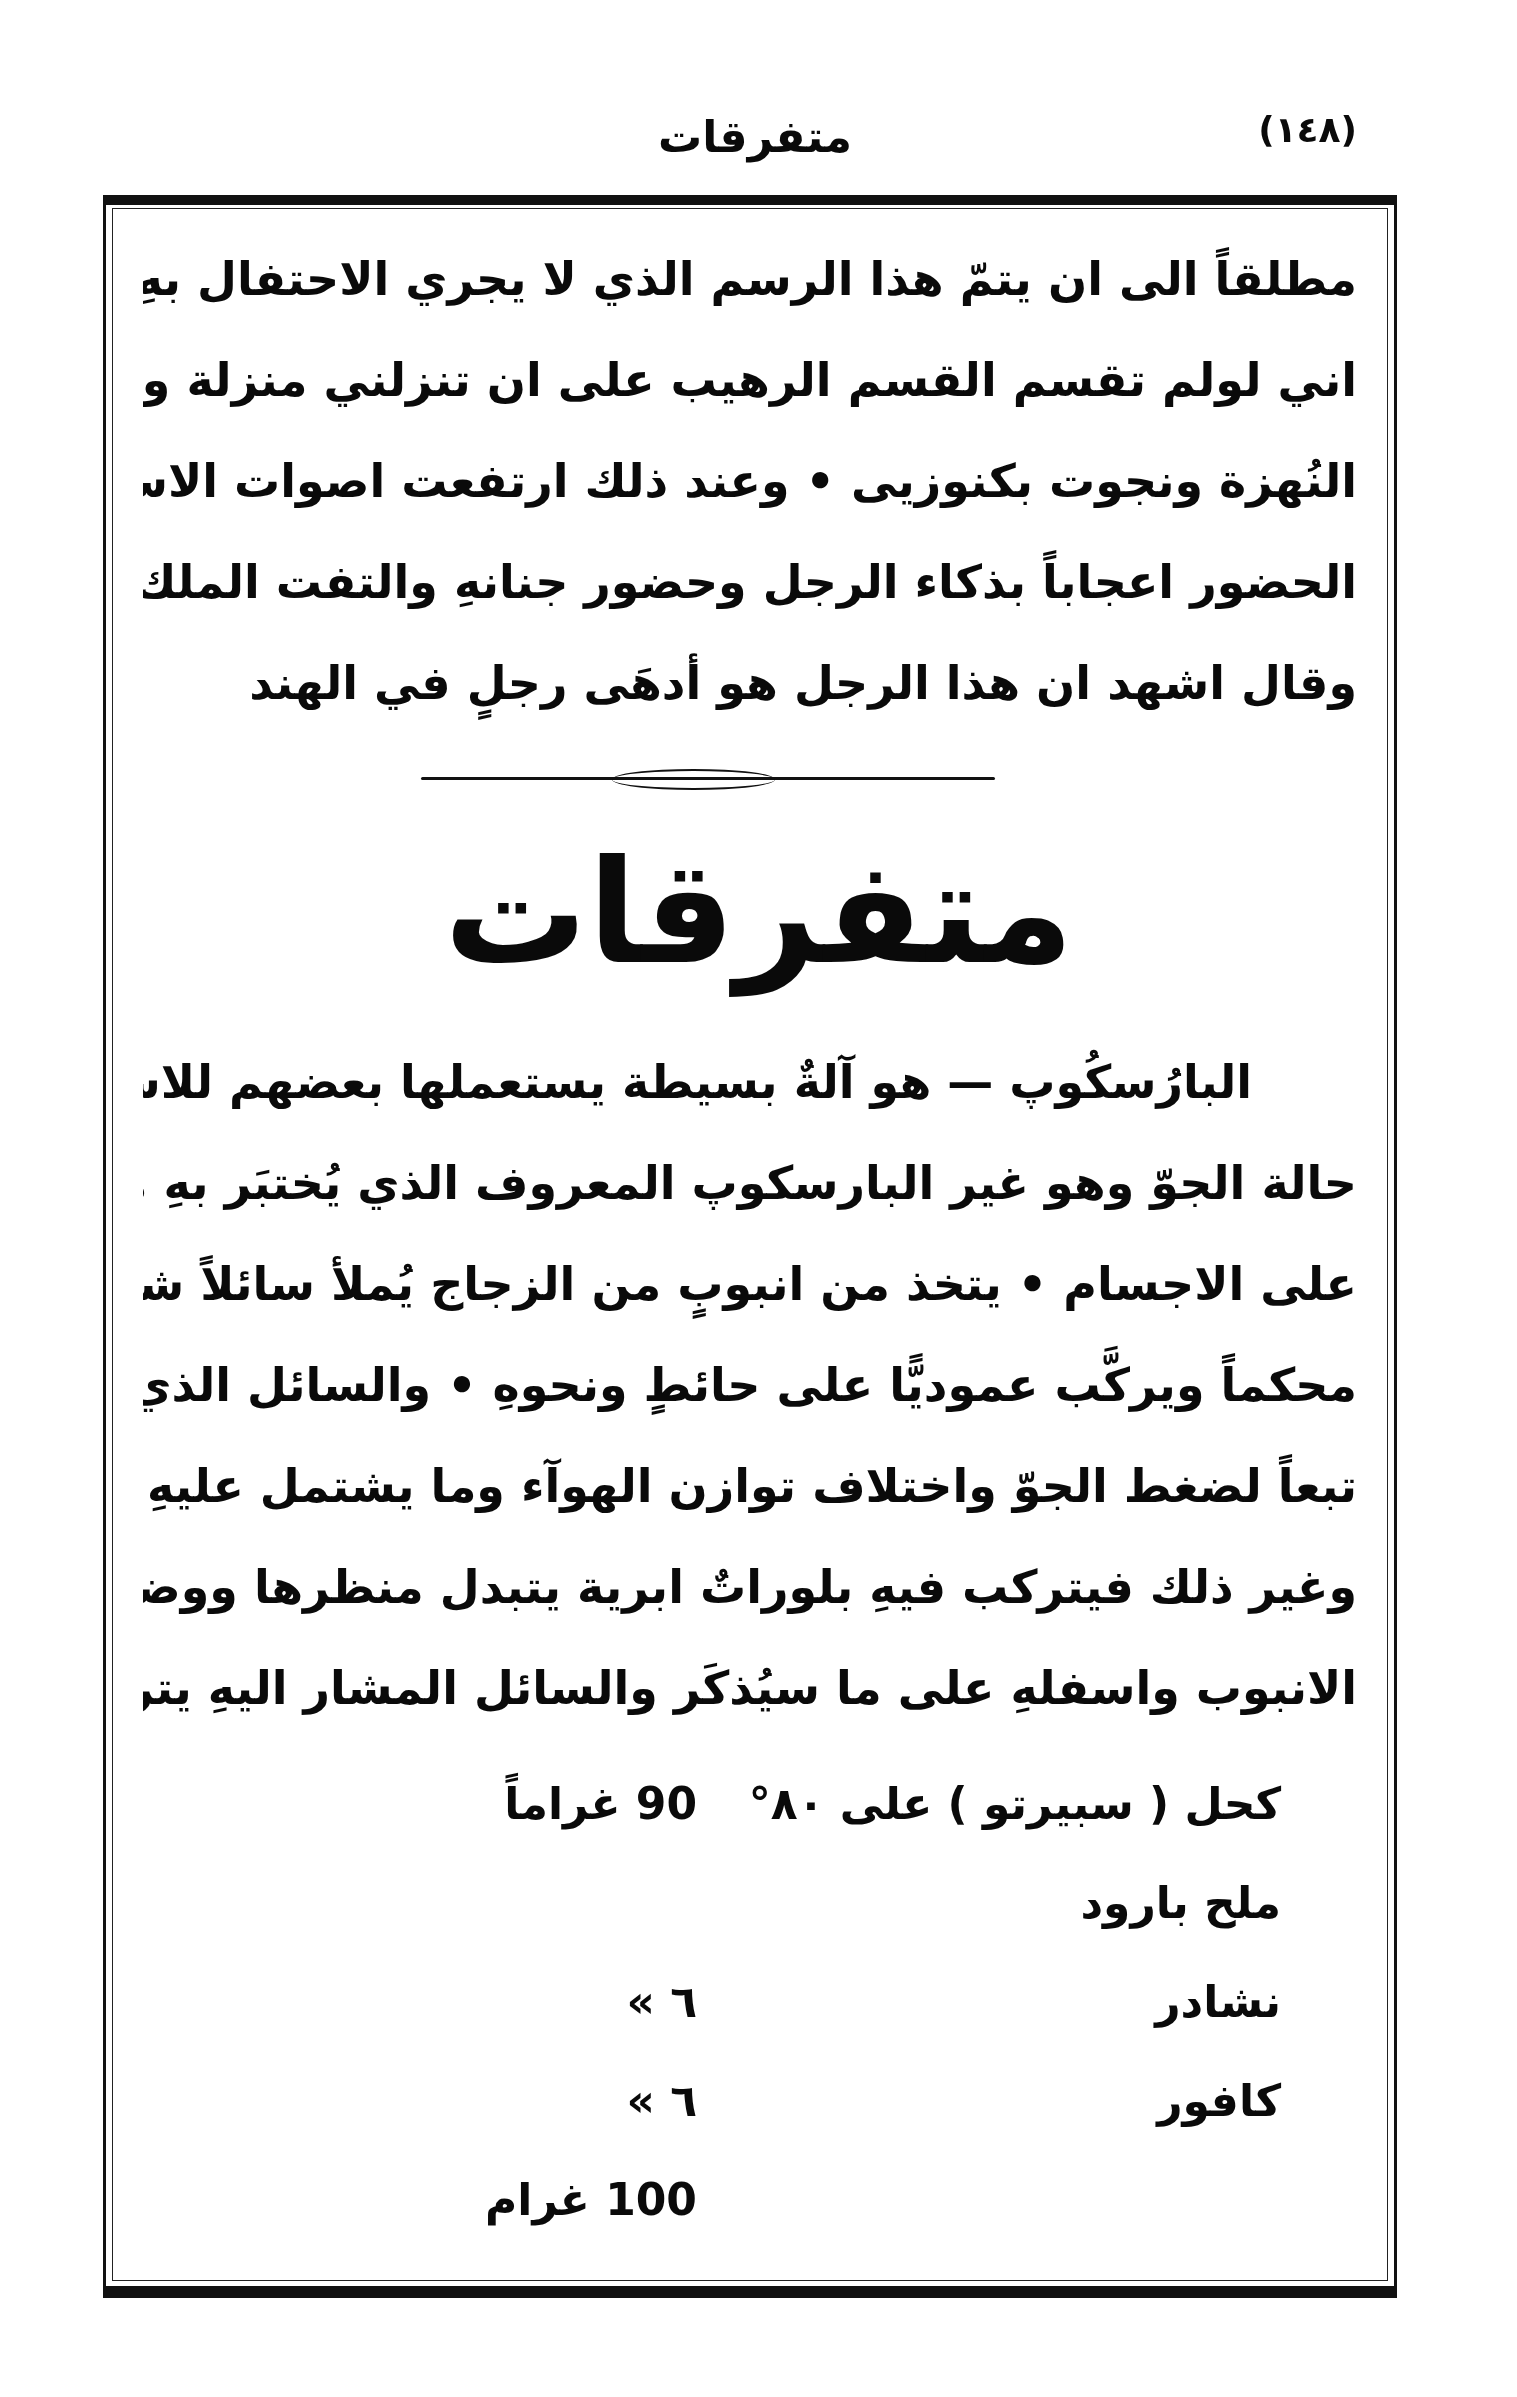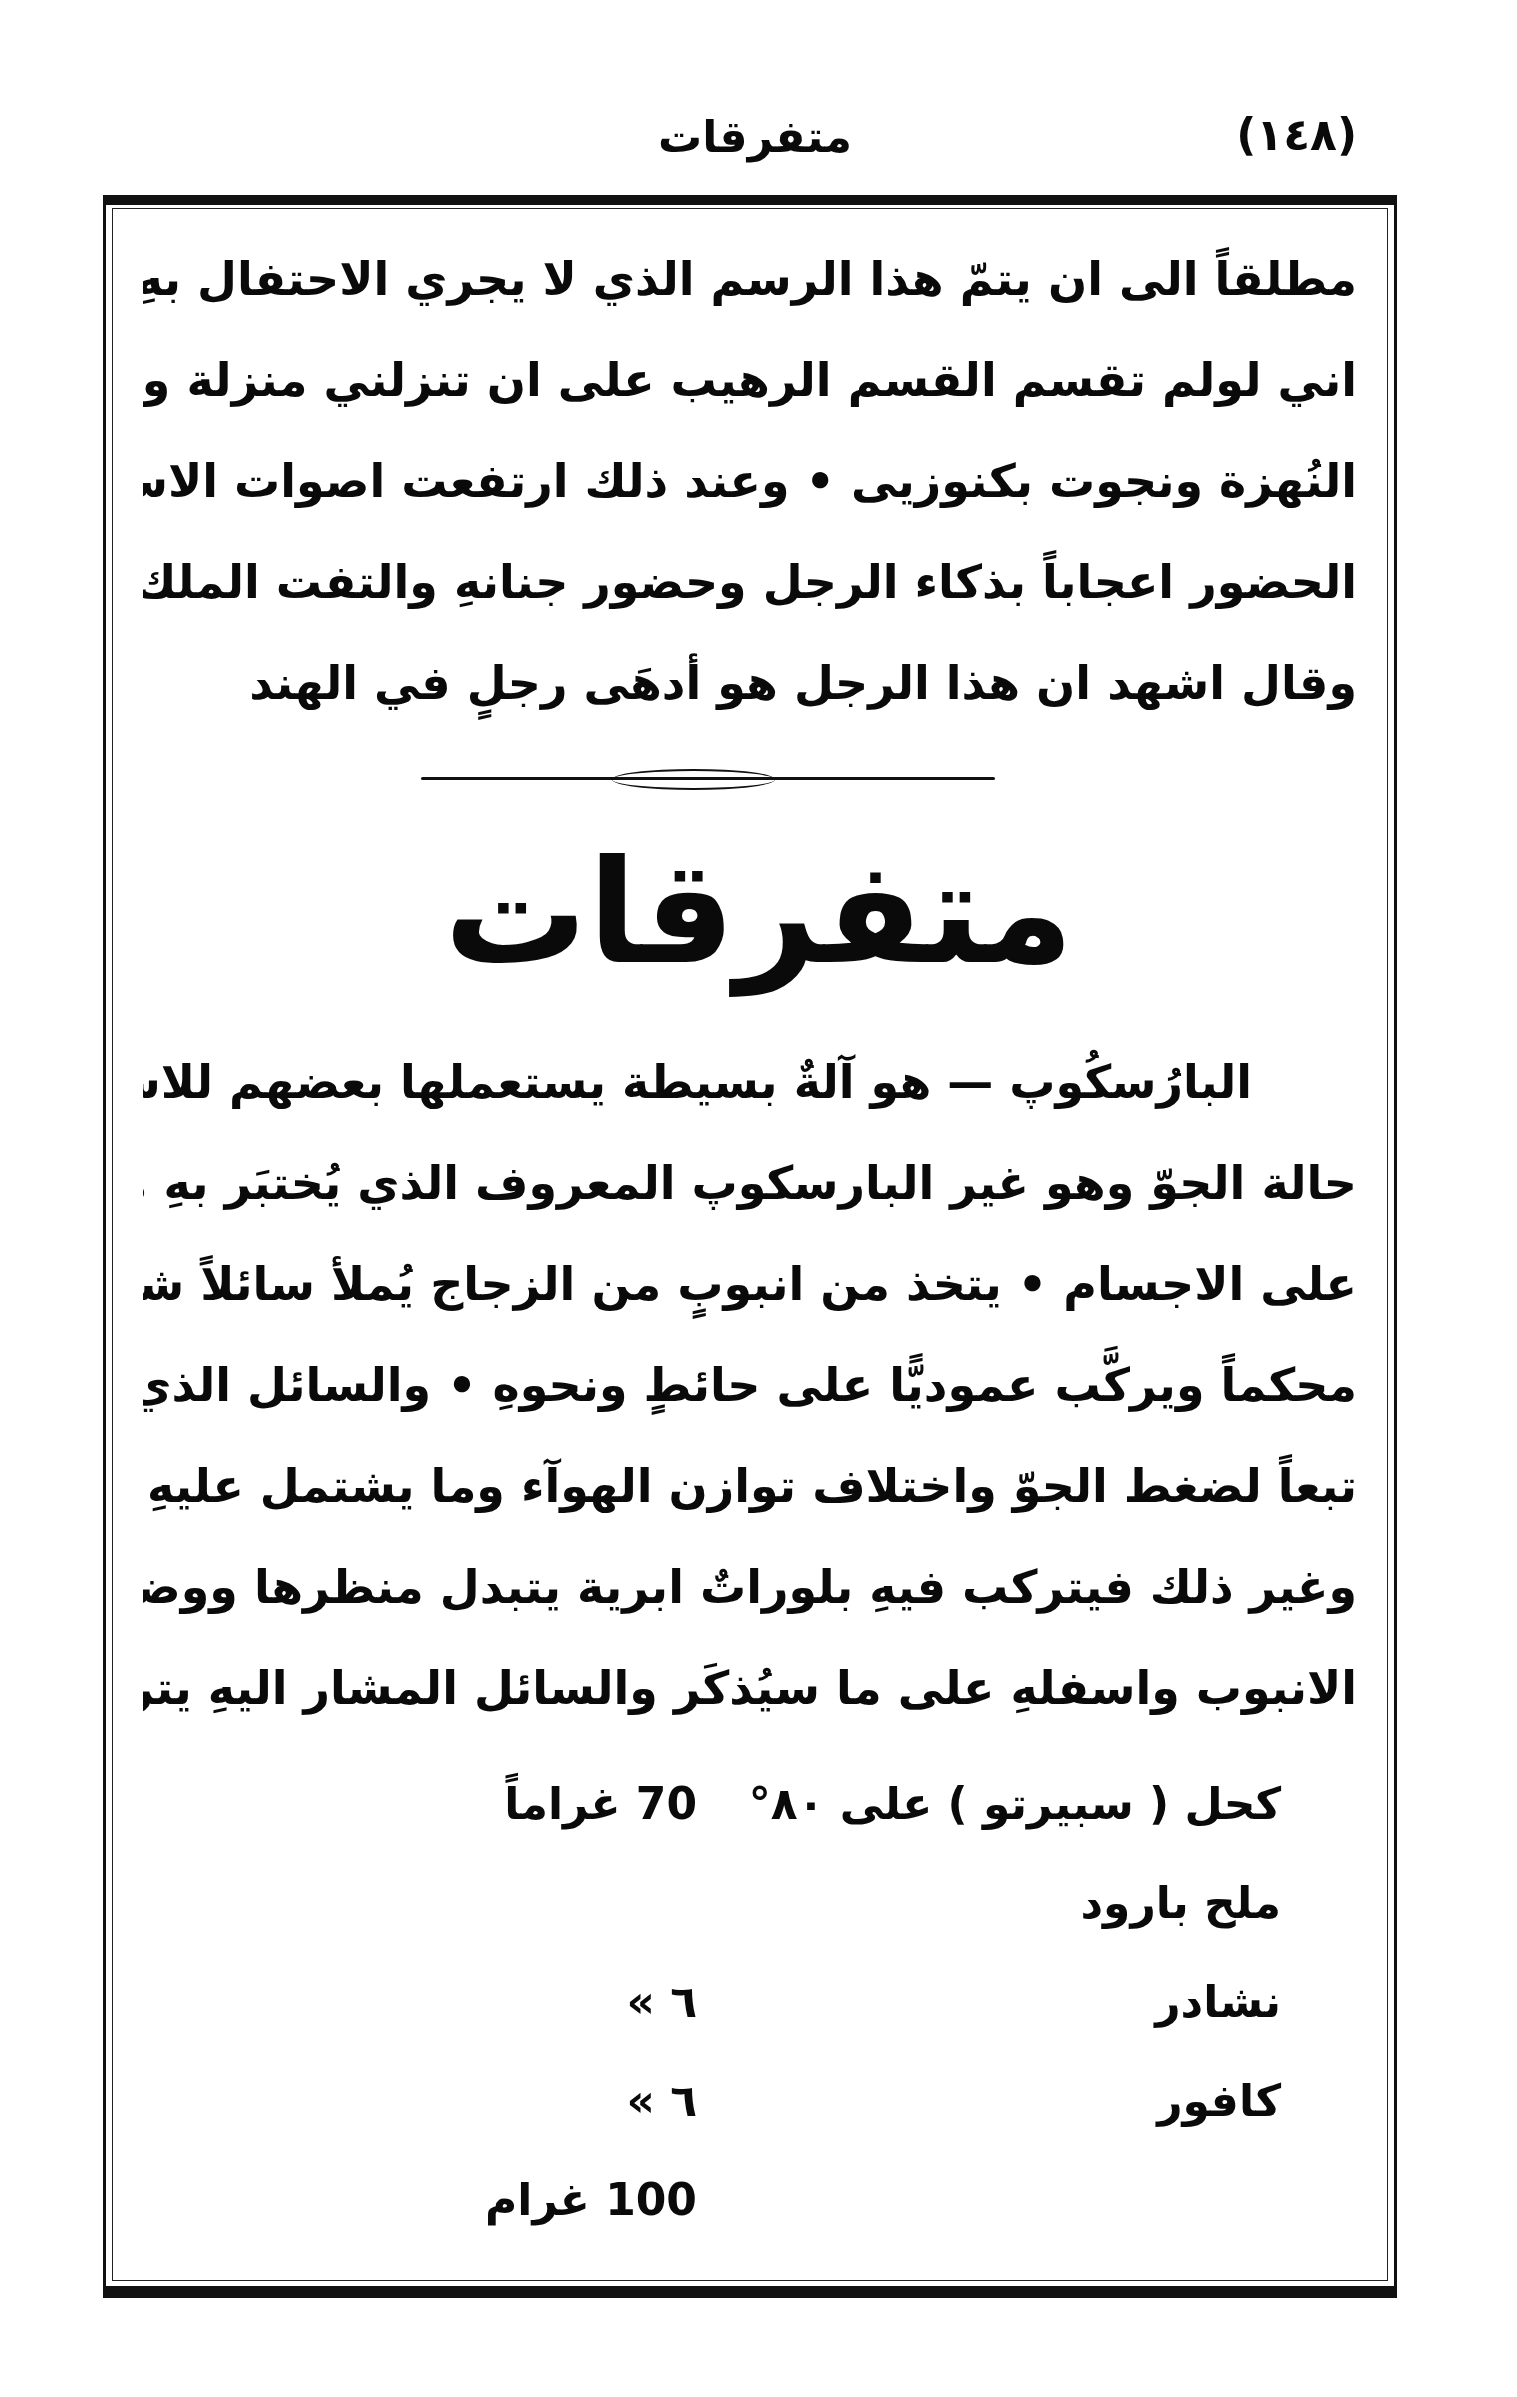--- a/index.html
+++ b/index.html
@@ -2,21 +2,21 @@
 <html><head>
 <meta charset="utf-8">
 <style>
   html, body { margin: 0; padding: 0; background: #ffffff; }
   body {
     width: 1518px; height: 2397px; position: relative; overflow: hidden;
     font-family: "DejaVu Sans", sans-serif; color: #0a0a0a;
   }
   .page-header { position: absolute; top: 105px; left: 105px; width: 1300px; height: 76px; direction: rtl; }
   .page-number {
-    position: absolute; right: 48px; top: 3.8px; font-size: 44px; font-weight: bold;
+    position: absolute; right: 48px; top: 3.8px; font-size: 36px; font-weight: bold;
     letter-spacing: 3.8px;
   }
   .running-title {
     position: absolute; left: 0; right: 0; text-align: center; top: 5.7px;
     font-size: 44px; font-weight: bold;
   }
   .frame {
     position: absolute; left: 103px; top: 199px; width: 1294px; height: 2091px;
     border: 3.8px solid #111; box-sizing: border-box;
   }
@@ -79,21 +79,21 @@
   <div class="line">على الاجسام • يتخذ من انبوبٍ من الزجاج يُملأ سائلاً شفافاً ويُسدّ سدًّا</div>
   <div class="line">محكماً ويركَّب عموديًّا على حائطٍ ونحوهِ • والسائل الذي فيه يتغير شكلهُ</div>
   <div class="line">تبعاً لضغط الجوّ واختلاف توازن الهوآء وما يشتمل عليهِ من رطوبة وبرد</div>
   <div class="line">وغير ذلك فيتركب فيهِ بلوراتٌ ابرية يتبدل منظرها ووضعها وتنتقل بين اعلى</div>
   <div class="line">الانبوب واسفلهِ على ما سيُذكَر والسائل المشار اليهِ يتركب من المزيج الآتي</div>
 </div>
 
 <div class="recipe">
   <div class="recipe-row">
     <span class="ingredient">كحل ( سبيرتو ) على ٨٠°</span>
-    <span class="qty">70 غراماً</span>
+    <span class="qty">90 غراماً</span>
   </div>
   <div class="recipe-row">
     <span class="ingredient">ملح بارود</span>
   </div>
   <div class="recipe-row">
     <span class="ingredient">نشادر</span>
     <span class="qty">٦ »</span>
   </div>
   <div class="recipe-row">
     <span class="ingredient">كافور</span>

